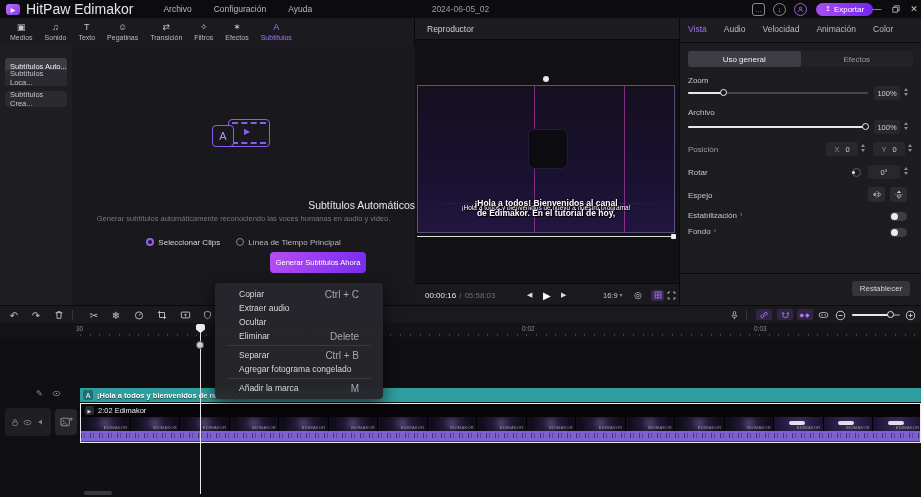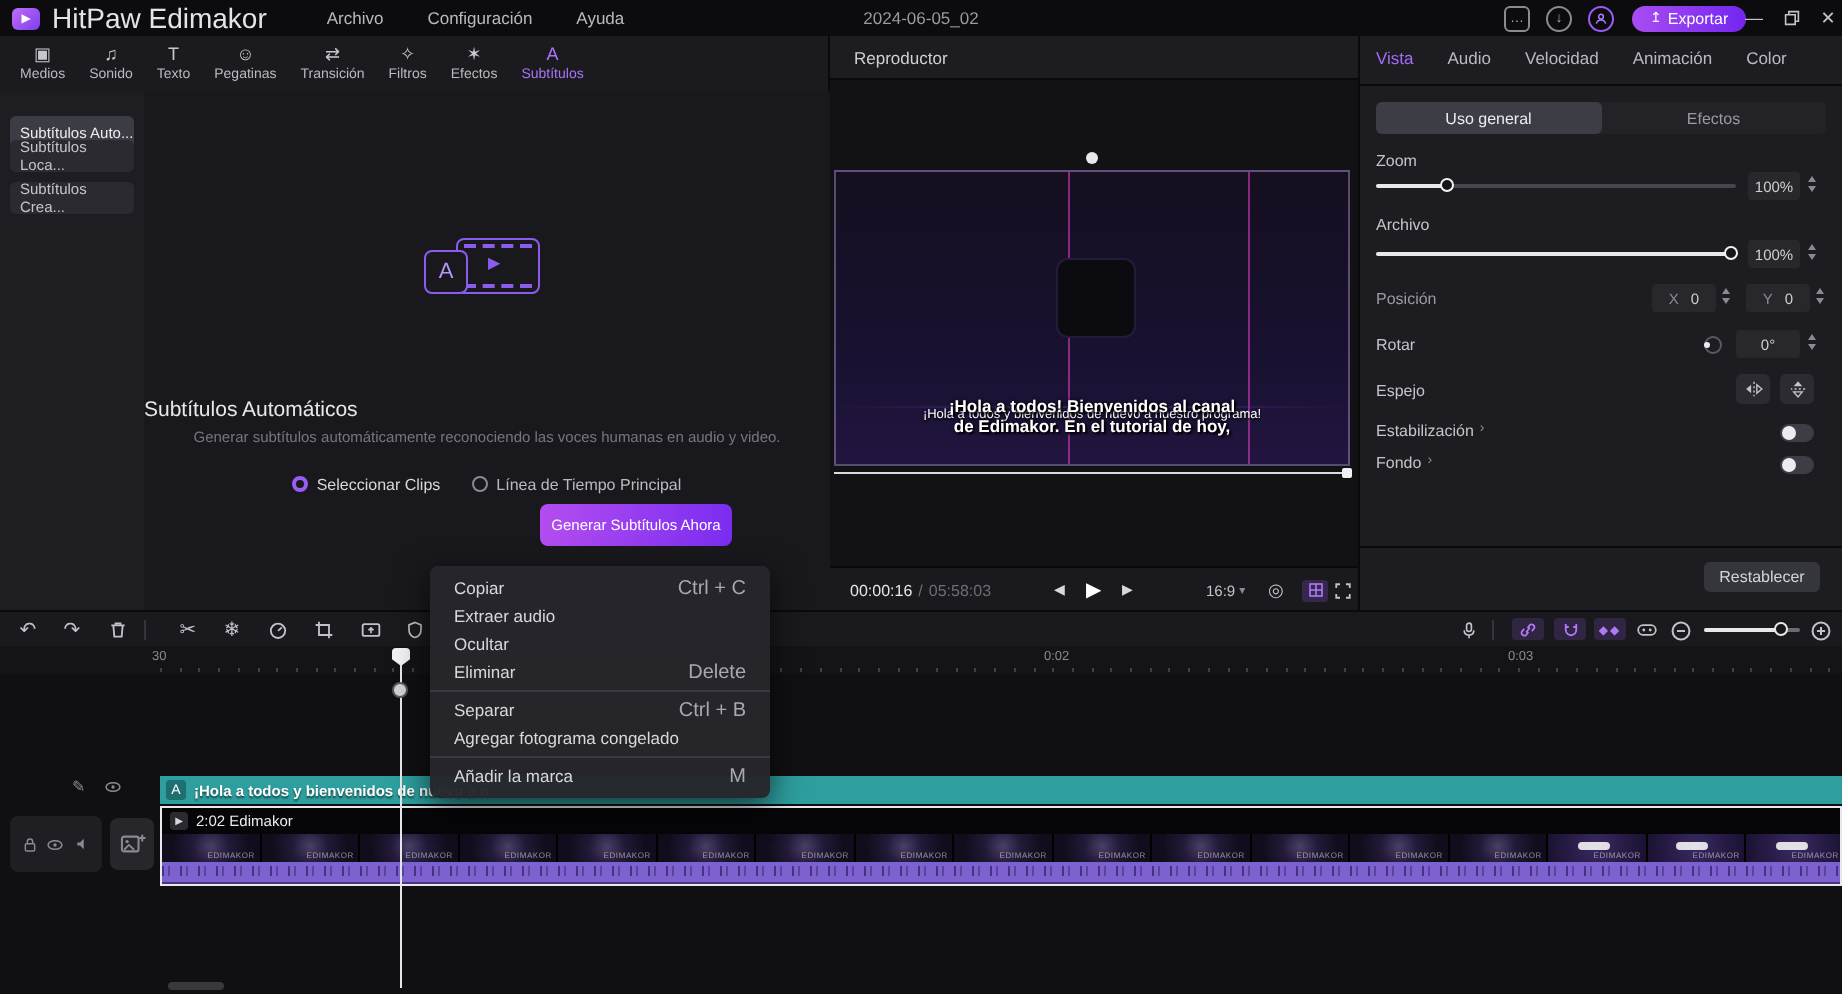--- a/index.html
+++ b/index.html
@@ -18,21 +18,21 @@
   .rtab{display:flex;flex-direction:column;align-items:center;justify-content:center;padding:0 6px;color:#b9b9bf}
   .rtab .ric{font-size:9px;line-height:10px;color:#c6c6cc}
   .rtab .rlb{font-size:7px;line-height:9px;margin-top:1px}
   .rtab.active,.rtab.active .ric{color:#a875f7}
   
   #sidebar{left:0;top:46px;width:72px;height:259px;background:#1e1e22}
   .sb-item{position:absolute;left:5px;width:62px;height:16px;background:#2a2a30;border-radius:3px;display:flex;align-items:center;padding-left:5px;box-sizing:border-box;font-size:7.5px;color:#c4c4ca}
   .sb-item.active{background:#3c3c44;color:#ececf0}
   #subpanel{left:72px;top:46px;width:343px;height:259px;background:#19191d;border-right:1px solid #0a0a0c}
   .film{position:absolute;border:1.5px solid #8a5cf0;border-radius:4px}
-  #sp-title{position:absolute;top:153px;left:0;width:343px;text-align:left;font-size:10.5px;color:#e8e8ec}
+  #sp-title{position:absolute;top:153px;left:0;width:343px;text-align:right;font-size:10.5px;color:#e8e8ec}
   #sp-desc{position:absolute;top:168px;left:20px;width:303px;text-align:center;font-size:7.5px;line-height:10px;color:#76767e}
   .radio{width:8px;height:8px;border-radius:50%;box-sizing:border-box}
   .r-on{border:2px solid #9a5cf5;background:#19191d}
   .r-off{border:1px solid #8a8a92}
   #gen-btn{position:absolute;left:198px;top:206px;width:96px;height:21px;border-radius:4px;background:linear-gradient(90deg,#b44df0,#7a2df0);color:#fff;font-size:7.5px;display:flex;align-items:center;justify-content:center}
   
   #player{left:415px;top:18px;width:265px;height:287px;background:#121215;border-right:1px solid #0a0a0c;box-sizing:border-box}
   #player-hd{position:absolute;left:0;top:0;width:100%;height:22px;background:#1d1d21;border-bottom:1px solid #0a0a0c;display:flex;align-items:center;padding-left:12px;box-sizing:border-box;font-size:8.5px;color:#cfcfd4}
   #video{position:absolute;left:2px;top:67px;width:258px;height:148px;background:linear-gradient(180deg,#150f20 0%,#191130 62%,#221540 100%);border:1px solid rgba(215,190,255,.35);box-sizing:border-box}
   .vline{position:absolute;top:0;width:1px;height:100%;background:rgba(232,64,202,.55)}
@@ -83,21 +83,21 @@
   .thumb-logo .pill{position:absolute;left:30%;top:4px;width:16px;height:4px;border-radius:2px;background:rgba(255,255,255,.85)}
   #wave{height:11px;background:#7d62cf;position:relative;overflow:hidden}
   #wave:before{content:"";position:absolute;left:0;top:2px;width:100%;height:5px;background:repeating-linear-gradient(90deg,rgba(25,12,60,.55) 0 1px,transparent 1px 3px,rgba(25,12,60,.35) 3px 4px,transparent 4px 9px)}
   #wave:after{content:"";position:absolute;left:0;bottom:0;width:100%;height:1px;background:rgba(20,10,50,.5)}
   .hdr-box{position:absolute;left:5px;top:71px;width:46px;height:28px;background:#1e1e23;border-radius:4px;display:flex;align-items:center;justify-content:space-around;padding:0 4px;box-sizing:border-box}
   #addmedia{position:absolute;left:55px;top:72px;width:22px;height:26px;background:#26262b;border-radius:4px;display:flex;align-items:center;justify-content:center}
   #playhead-line{position:absolute;left:200px;top:324px;width:1px;height:170px;background:#e6e6ea;z-index:5}
   #playhead-hd{position:absolute;left:196px;top:324px;width:9px;height:9px;background:#f0f0f4;border-radius:2px 2px 1px 1px;clip-path:polygon(0 0,100% 0,100% 62%,50% 100%,0 62%);z-index:6}
   #playhead-node{position:absolute;left:196px;top:341px;width:8px;height:8px;border-radius:50%;background:#cfcfd6;border:1px solid #55555c;box-sizing:border-box;z-index:6}
   
-  #cmenu{position:absolute;left:215px;top:283px;width:170px;background:rgba(38,38,43,.97);border-radius:4px;box-shadow:0 5px 16px rgba(0,0,0,.65);padding:4px 0;z-index:10}
+  #cmenu{position:absolute;left:215px;top:283px;width:144px;background:rgba(38,38,43,.97);border-radius:4px;box-shadow:0 5px 16px rgba(0,0,0,.65);padding:4px 12px;z-index:10}
   .cmi{height:14px;display:flex;align-items:center;padding:0 12px;font-size:8.5px;color:#d8d8dc}
   .cmi .sc{margin-left:auto;color:#a8a8b0;font-size:10px}
   .cmi.dis{color:#5e5e66;font-size:8px}
   .cdiv{height:1px;background:#3a3a40;margin:2px 0}
   #hscroll{position:absolute;left:84px;top:491px;width:28px;height:4px;border-radius:2px;background:#38383e;z-index:4}
 </style>
 </head>
 <body>
 
 <div class="abs" id="titlebar">

